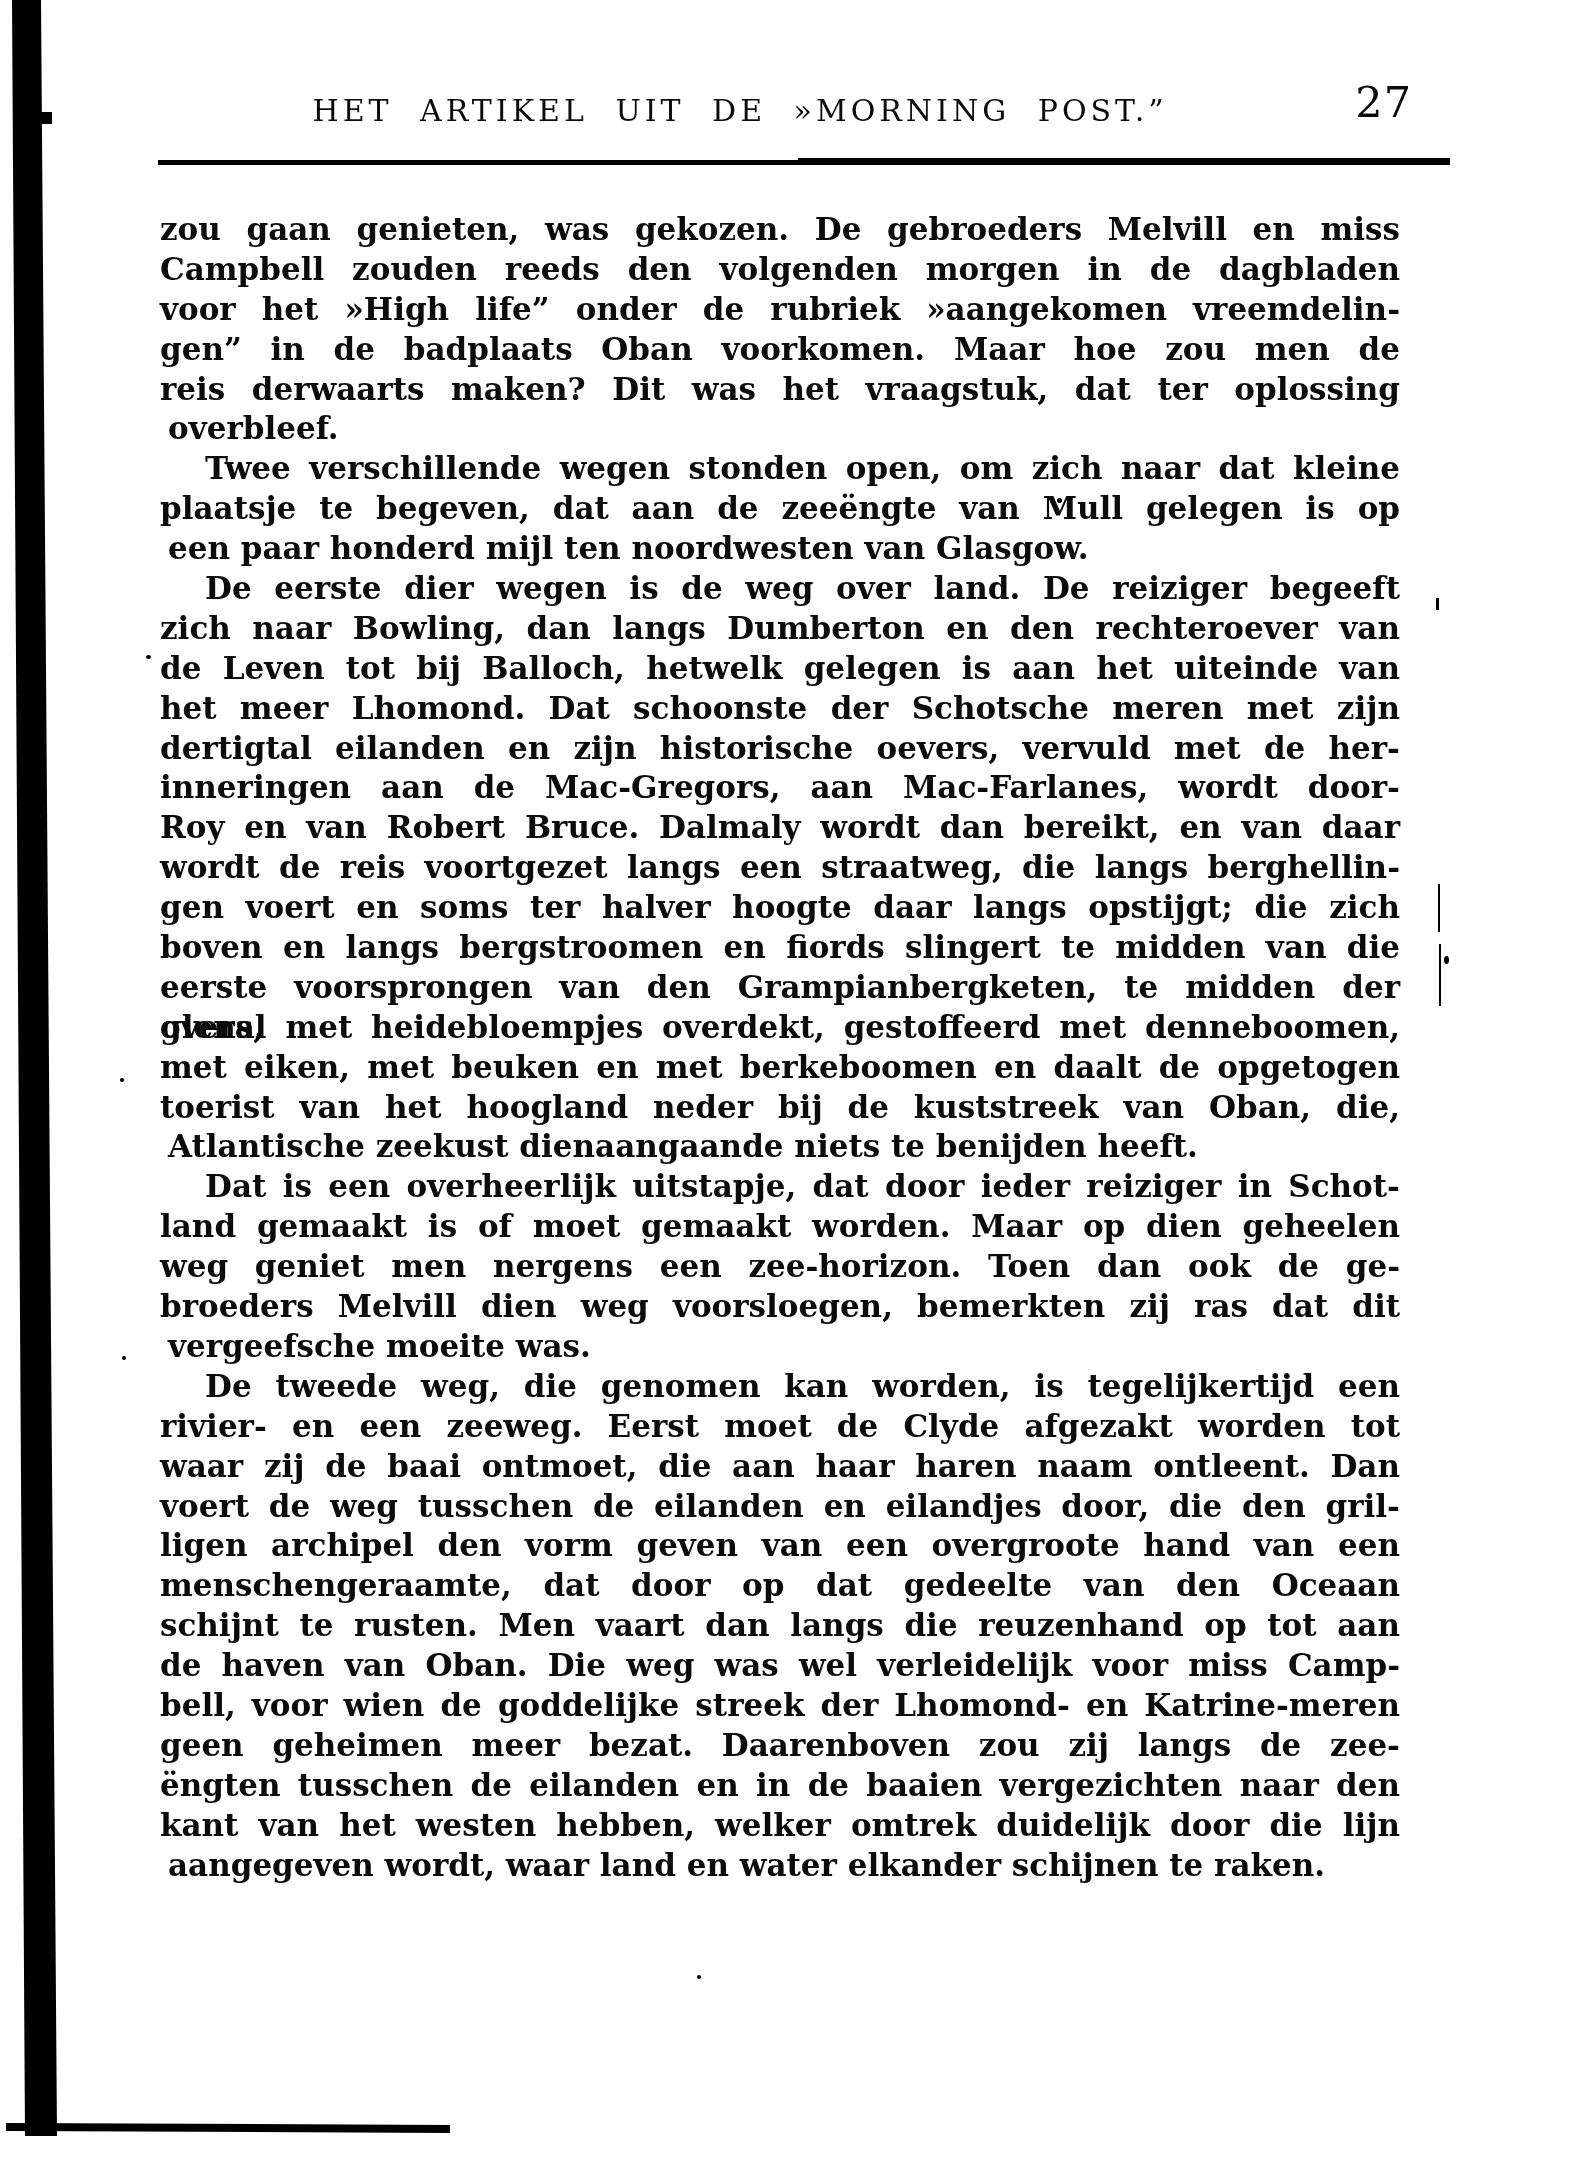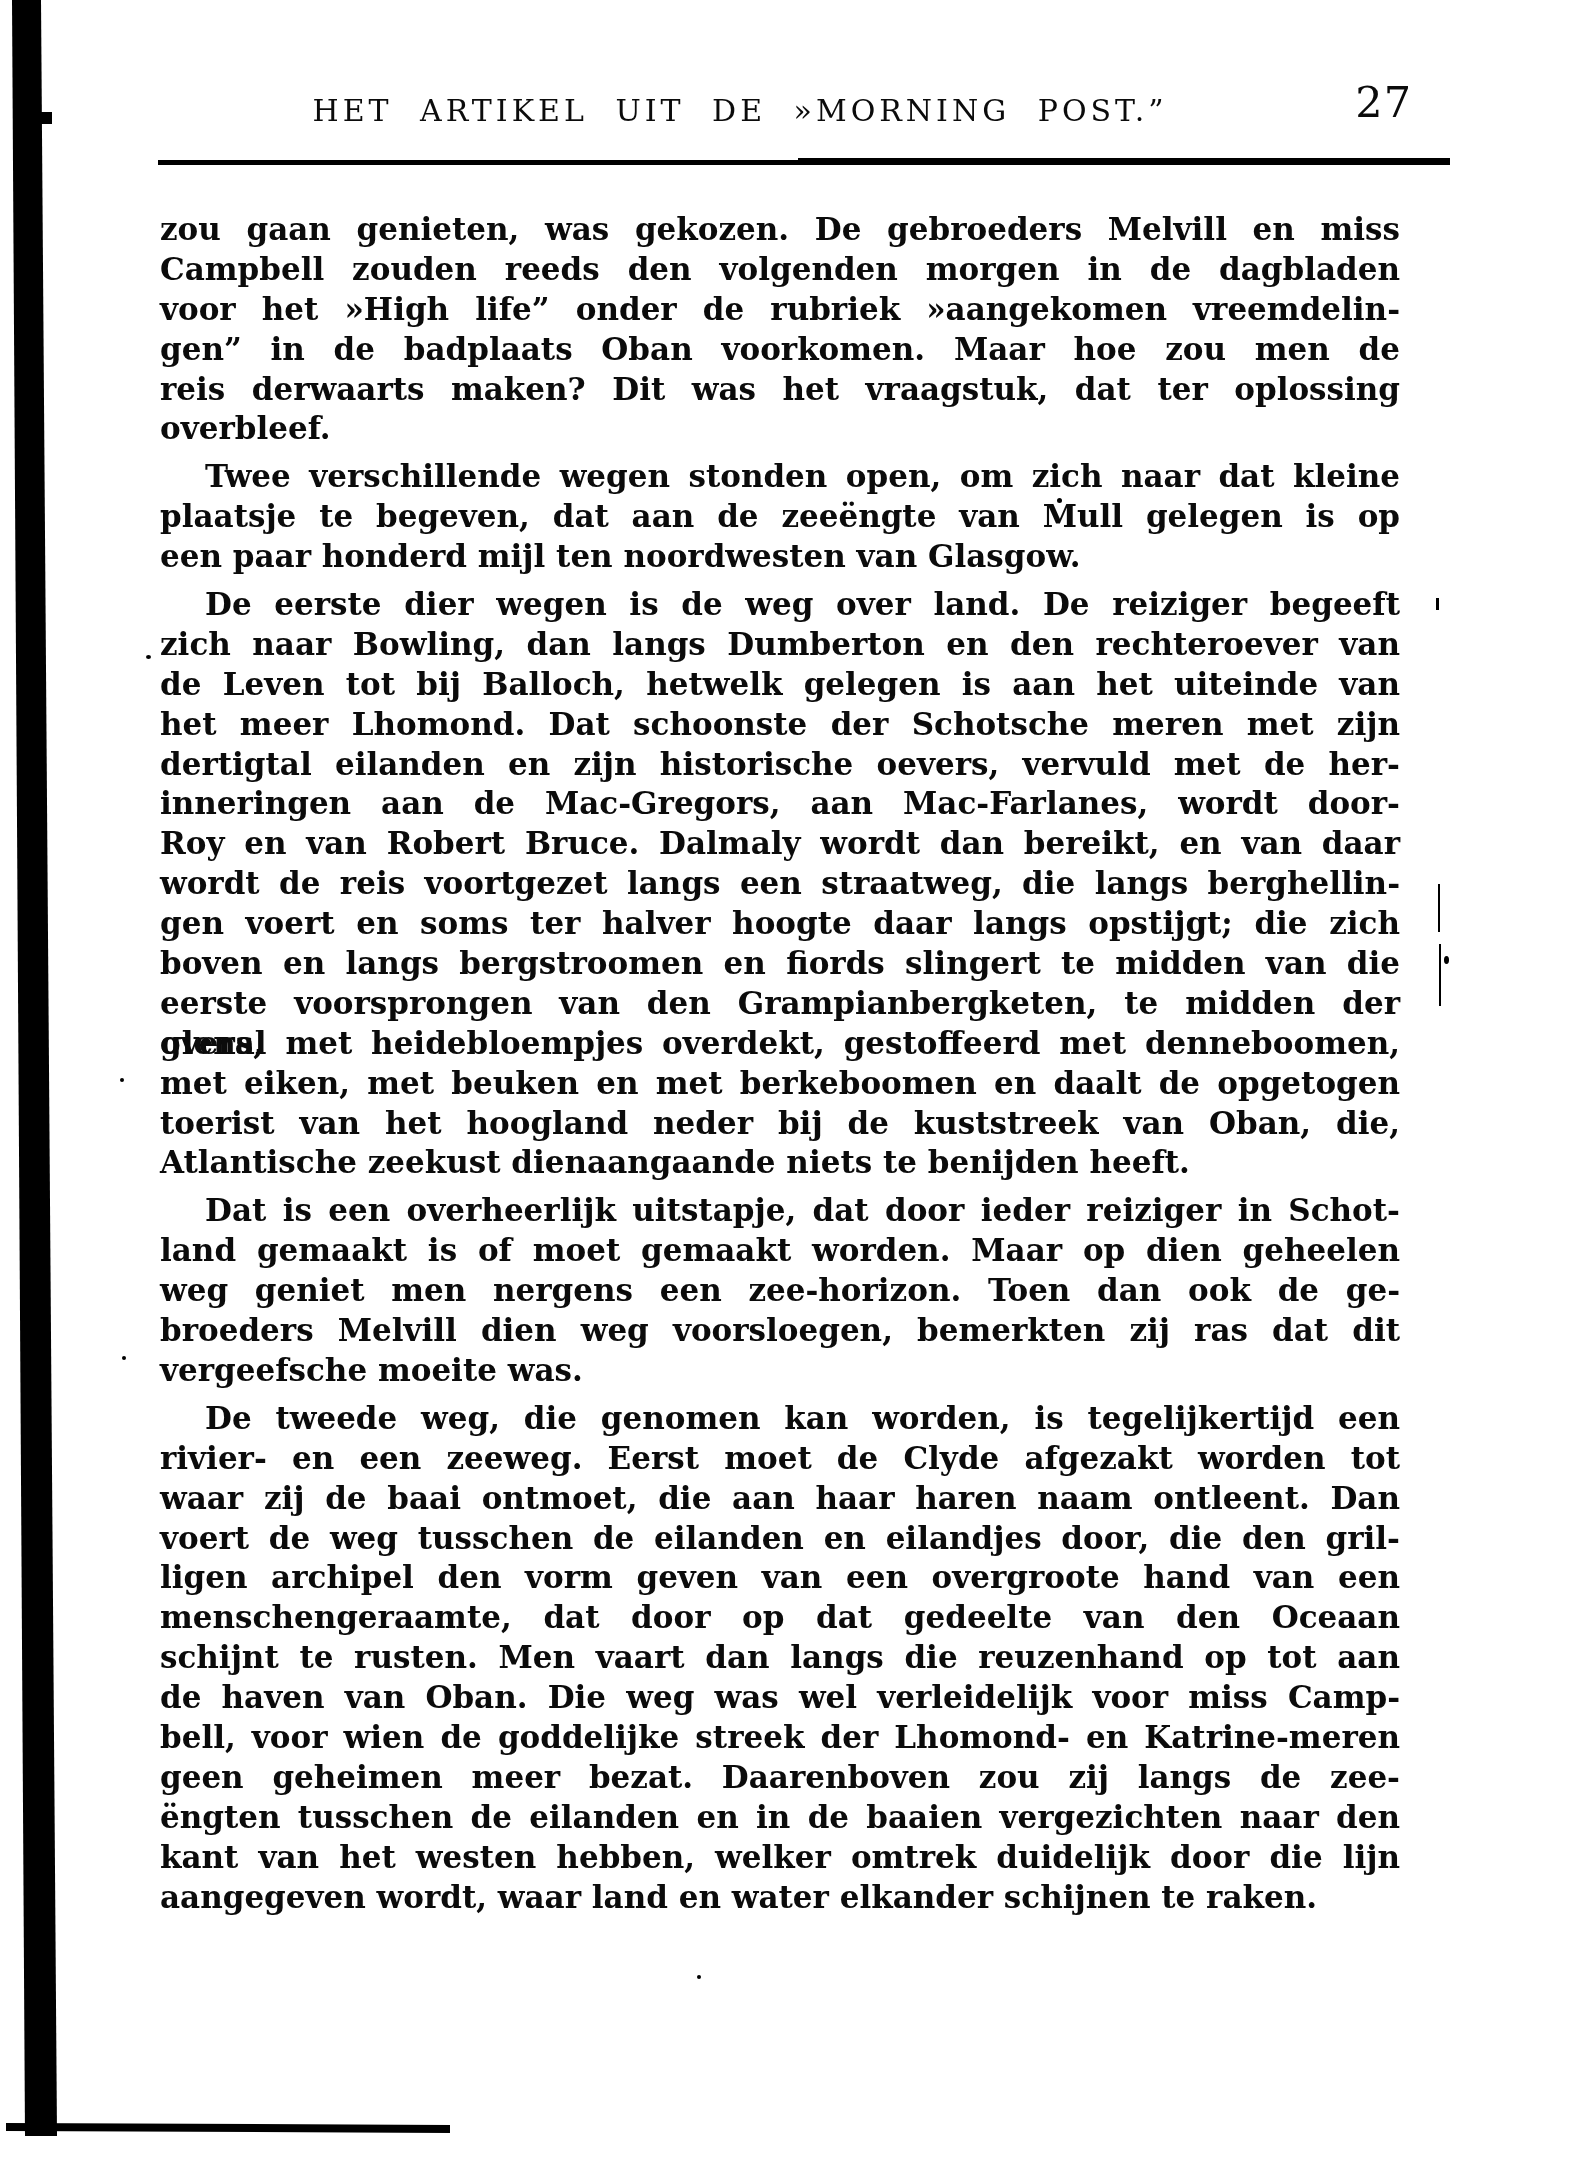--- a/index.html
+++ b/index.html
@@ -45,22 +45,22 @@
   
   .body-text{
     position:absolute;left:160px;top:210px;width:1240px;
     font-size:31px;line-height:39.9px;font-weight:bold;
   }
   .line{
     height:39.9px;
     text-align:justify;
     text-align-last:justify;
   }
-  .line.end{text-align-last:left;}
-  .line.indent{text-indent:45px;margin-top:8px;}
+  .line.end{text-align-last:left;margin-left:8px;}
+  .line.indent{text-indent:45px;}
 </style>
 </head>
 <body>
 
 <div class="page">
 
   <div class="gutter-bar"></div>
   <div class="gutter-foot"></div>
   <div class="mark" style="left:38px;top:112px;width:14px;height:12px;"></div>
   <div class="speck" style="left:35px;top:138px;width:6px;height:6px;"></div>

